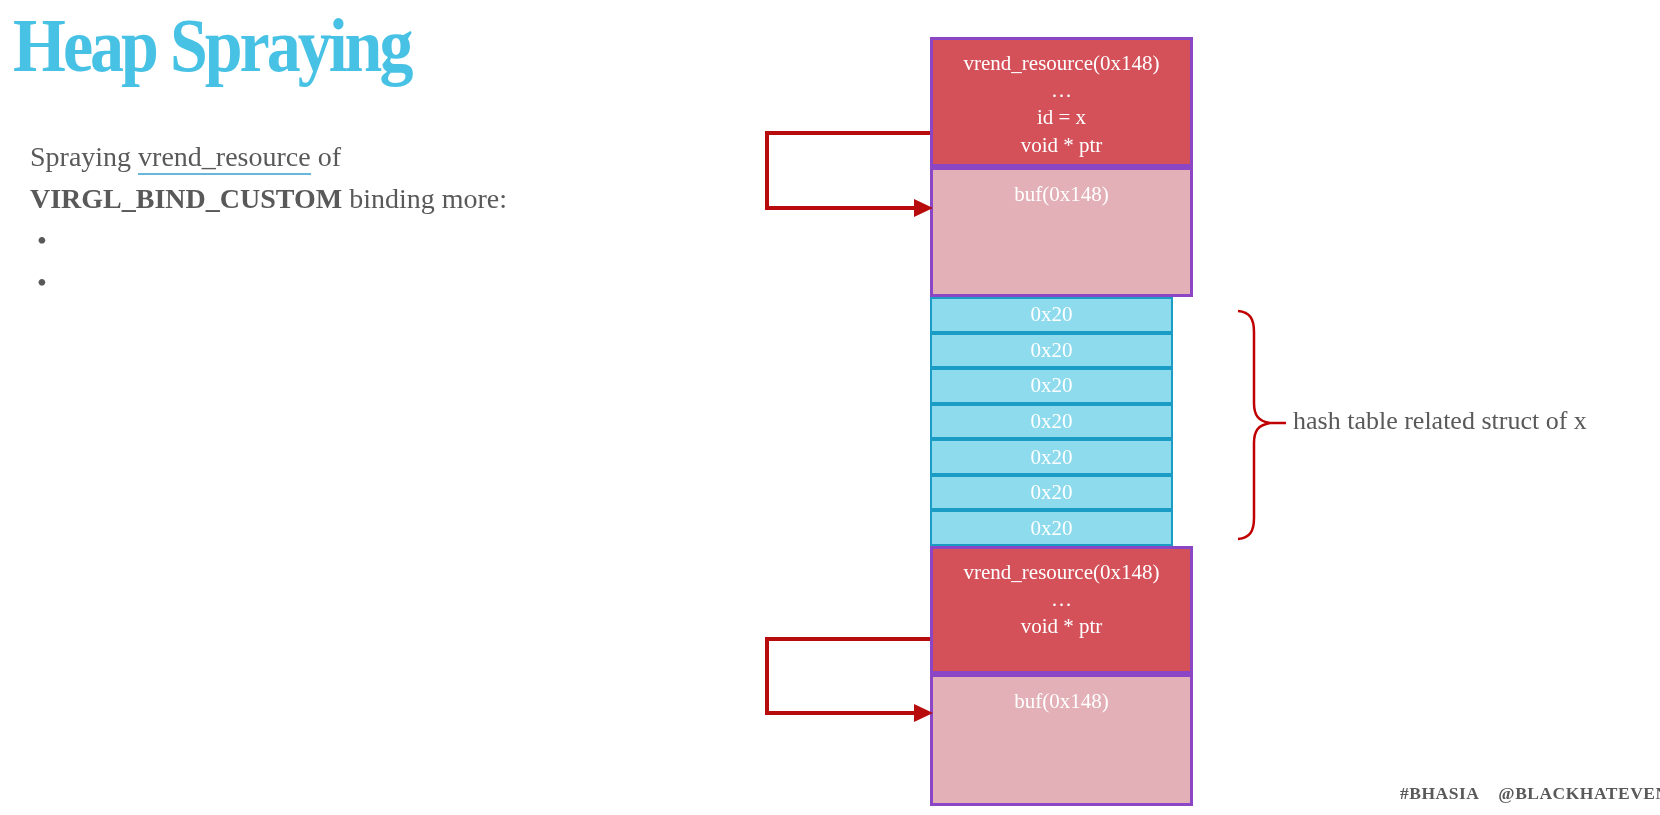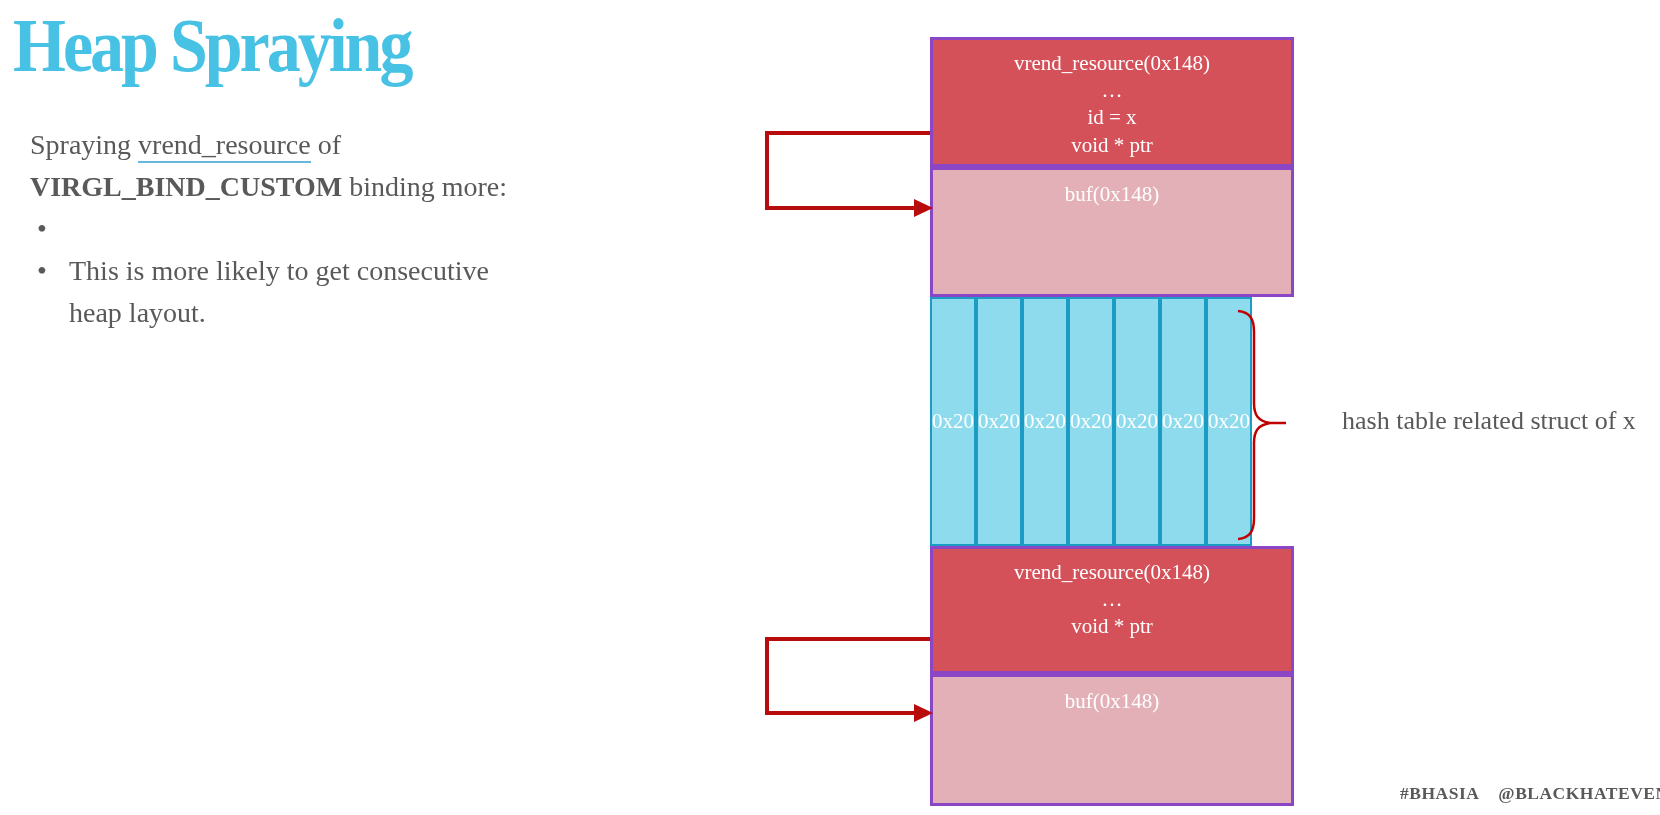--- a/index.html
+++ b/index.html
@@ -23,42 +23,42 @@
     color: var(--title-blue);
     transform: scaleY(1.12);
     transform-origin: top left;
     white-space: nowrap;
   }
 
   
   .body-text {
     position: absolute;
     left: 30px;
-    top: 124px;
+    top: 136px;
     width: 600px;
     font-size: 28px;
     line-height: 42px;
     color: var(--text-gray);
   }
   .body-text p { margin: 0; }
   .underlined {
     border-bottom: 2px solid var(--underline-blue);
     padding-bottom: 1px;
   }
   .bold { font-weight: bold; text-align: right; }
   ul.bullets { list-style: none; margin: 0; padding: 0; }
   ul.bullets li { display: flex; }
   ul.bullets .bullet-glyph { flex: none; width: 32px; padding-left: 7px; }
   ul.bullets .bullet-text { width: 430px; }
 
   
   .membox {
     position: absolute;
     left: 930px;
-    width: 364px;
+    width: 263px;
     box-sizing: border-box;
     text-align: center;
     color: #ffffff;
     font-size: 21px;
   }
   .res-box {
     background: var(--resource-fill);
     border: 3px solid var(--purple-border);
     padding-top: 9px;
     line-height: 28px;
@@ -71,24 +71,25 @@
   }
   #res1 { top: 37px;  height: 130px; }
   #buf1 { top: 167px; height: 130px; }
   #res2 { top: 546px; height: 128px; }
   #buf2 { top: 674px; height: 132px; }
 
   .hash-stack {
     position: absolute;
     left: 930px;
     top: 297px;
-    width: 312px;
+    width: 243px;
     height: 249px;
     box-sizing: border-box;
     display: flex;
+    flex-direction: column;
   }
   .hash-row {
     flex: 1 1 0;
     box-sizing: border-box;
     background: var(--hash-fill);
     border: 2.5px solid var(--hash-border);
     color: #ffffff;
     font-size: 21px;
     display: flex;
     align-items: center;
@@ -101,21 +102,21 @@
     left: 0; top: 0;
     width: 1660px; height: 815px;
     pointer-events: none;
   }
   .arrow { stroke: var(--arrow-red); stroke-width: 4; fill: none; }
   .arrow-head { fill: var(--arrow-red); stroke: none; }
   .brace { stroke: var(--brace-red); stroke-width: 2.5; fill: none; }
 
   .brace-label {
     position: absolute;
-    left: 1342px;
+    left: 1293px;
     top: 406px;
     font-size: 26px;
     color: var(--text-gray);
     white-space: nowrap;
   }
 
   .footer {
     position: absolute;
     left: 1400px;
     top: 783px;
@@ -136,21 +137,20 @@
 
   <div class="body-text">
     <p><span>Spraying </span><span class="underlined">vrend_resource</span><span> of</span></p>
     <p><span class="bold">VIRGL_BIND_CUSTOM</span><span> binding more:</span></p>
     <ul class="bullets">
       <li>
         <span class="bullet-glyph">•</span>
       </li>
       <li>
         <span class="bullet-glyph">•</span>
-        <span class="bullet-text">This is more likely to get consecutive heap layout.</span>
       </li>
     </ul>
   </div>
 
   <div id="res1" class="membox res-box">
     <div>vrend_resource(0x148)</div>
     <div class="dots-line">…</div>
     <div>id = x</div>
     <div>void * ptr</div>
   </div>

